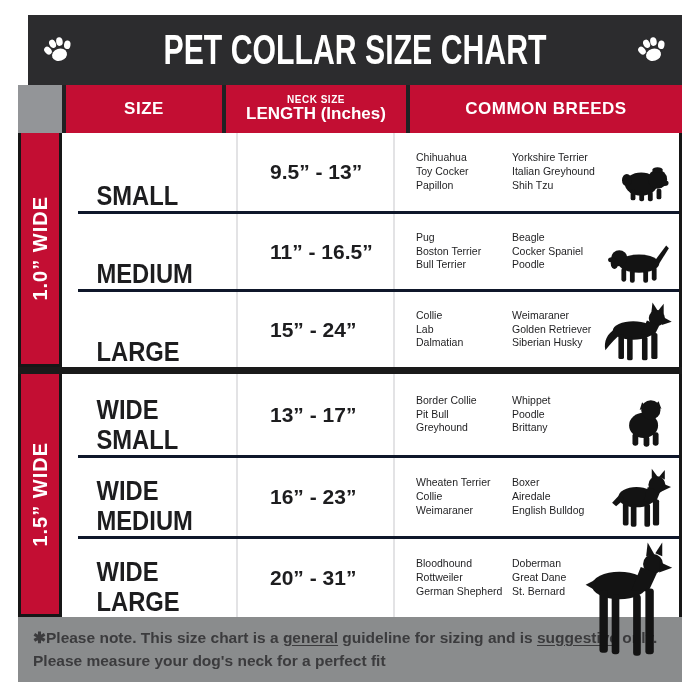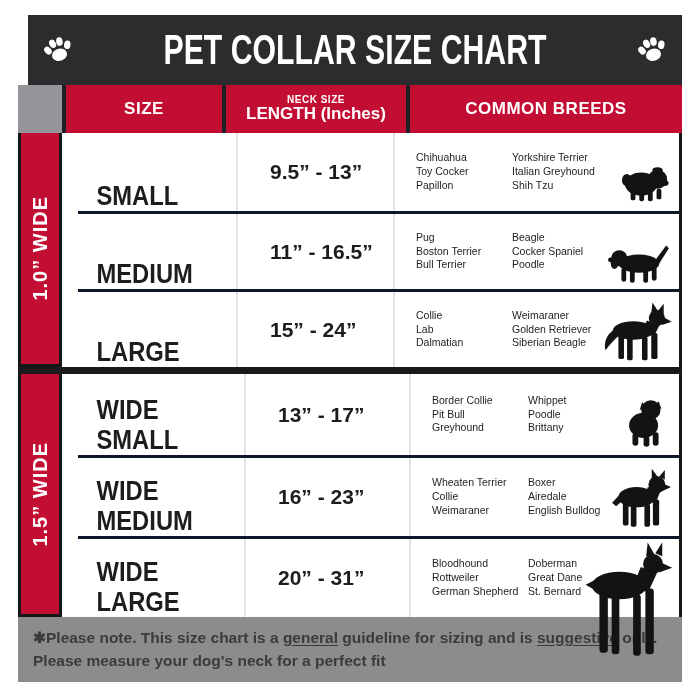--- a/index.html
+++ b/index.html
@@ -21,21 +21,21 @@
   .h-neck .big{font-size:17px;}
   .h-breeds{flex:1;font-size:17px;letter-spacing:.5px;}
 
   
   .group{display:flex;align-items:stretch;}
   .sidebar{width:44px;background:#c30e33;border:3px solid #161616;border-top:none;box-sizing:border-box;display:flex;align-items:center;justify-content:center;}
   .sidebar .vtext{writing-mode:vertical-rl;transform:rotate(180deg);color:#fff;font-weight:700;font-size:20px;letter-spacing:1px;white-space:nowrap;}
   .rows{flex:1;border-right:3px solid #161616;box-sizing:border-box;background:#fff;}
   .row{display:flex;align-items:flex-end;background:#fff;box-sizing:border-box;position:relative;margin-left:16px;}
   .g1 .row{height:78px;}
-  .g2 .row{height:81px;gap:8px;}
+  .g2 .row{height:81px;}
   .row + .row{border-top:3px solid #0f172a;}
   .gsep{height:7px;background:#1a1a1a;}
 
   .size-cell{width:158px;box-sizing:border-box;padding-left:21px;font-size:27px;font-weight:700;color:#1d1d1f;line-height:1.12;transform:scaleX(.88);transform-origin:0 50%;}
   .neck-cell{width:157px;align-self:stretch;box-sizing:border-box;border-left:2px solid #e3e3e5;display:flex;align-items:center;padding-left:32px;font-size:21px;font-weight:700;color:#1d1d1f;transform-origin:0 50%;}
   .breeds-cell{flex:1;align-self:stretch;box-sizing:border-box;border-left:2px solid #e3e3e5;display:flex;align-items:center;padding-left:21px;position:relative;}
   .breed-col{font-size:10.5px;line-height:1.32;color:#1e1e20;width:96px;}
   .breed-col.c2{width:104px;}
   .dog{position:absolute;right:4px;bottom:3px;}
   .dog-lg{position:absolute;right:6px;bottom:-58px;z-index:6;}
@@ -152,21 +152,21 @@
         <div class="neck-cell">15” - 24”</div>
         <div class="breeds-cell">
           <div class="breed-col">
             <div>Collie</div>
             <div>Lab</div>
             <div>Dalmatian</div>
           </div>
           <div class="breed-col c2">
             <div>Weimaraner</div>
             <div>Golden Retriever</div>
-            <div>Siberian Beagle</div>
+            <div>Siberian Husky</div>
           </div>
           <svg class="dog" width="76" height="62" viewBox="0 0 120 100">
             <g fill="#131313">
               <ellipse cx="54" cy="46" rx="33" ry="15"></ellipse>
               <circle cx="92" cy="26" r="13"></circle>
               <path d="M83,18 L85,1 L94,15 Z"></path>
               <path d="M94,14 L103,3 L103,20 Z"></path>
               <path d="M100,23 L116,32 L100,37 Z"></path>
               <path d="M76,30 L96,38 L88,54 L66,52 Z"></path>
               <path d="M25,44 C12,50 6,64 9,78 C15,70 24,60 31,54 Z"></path>

